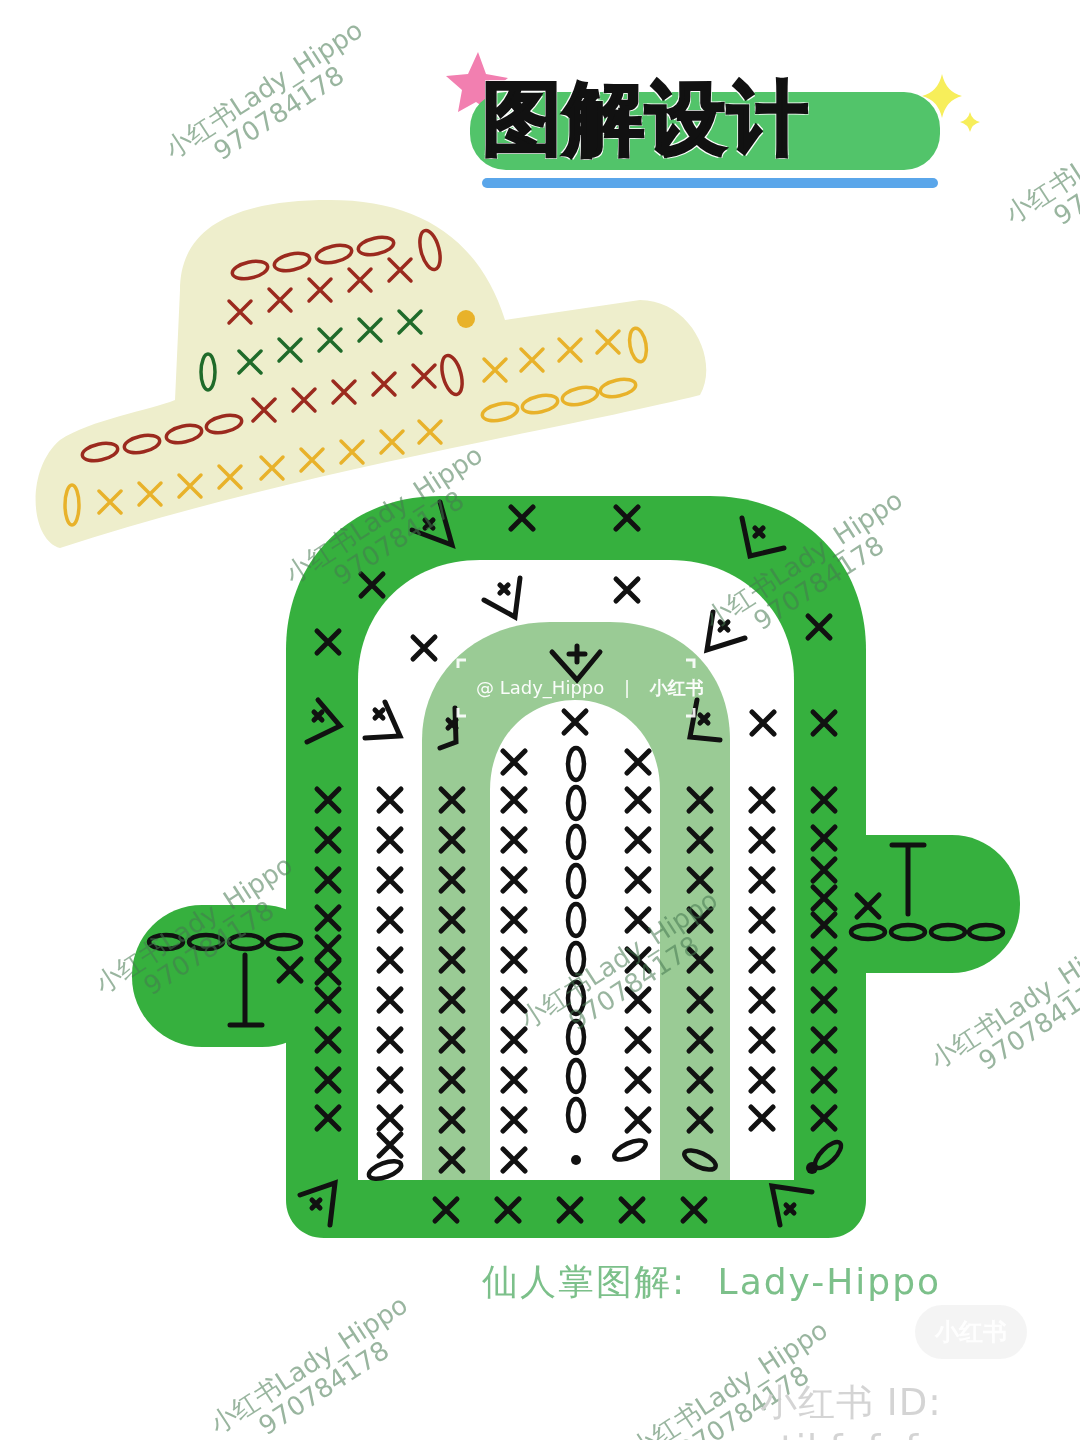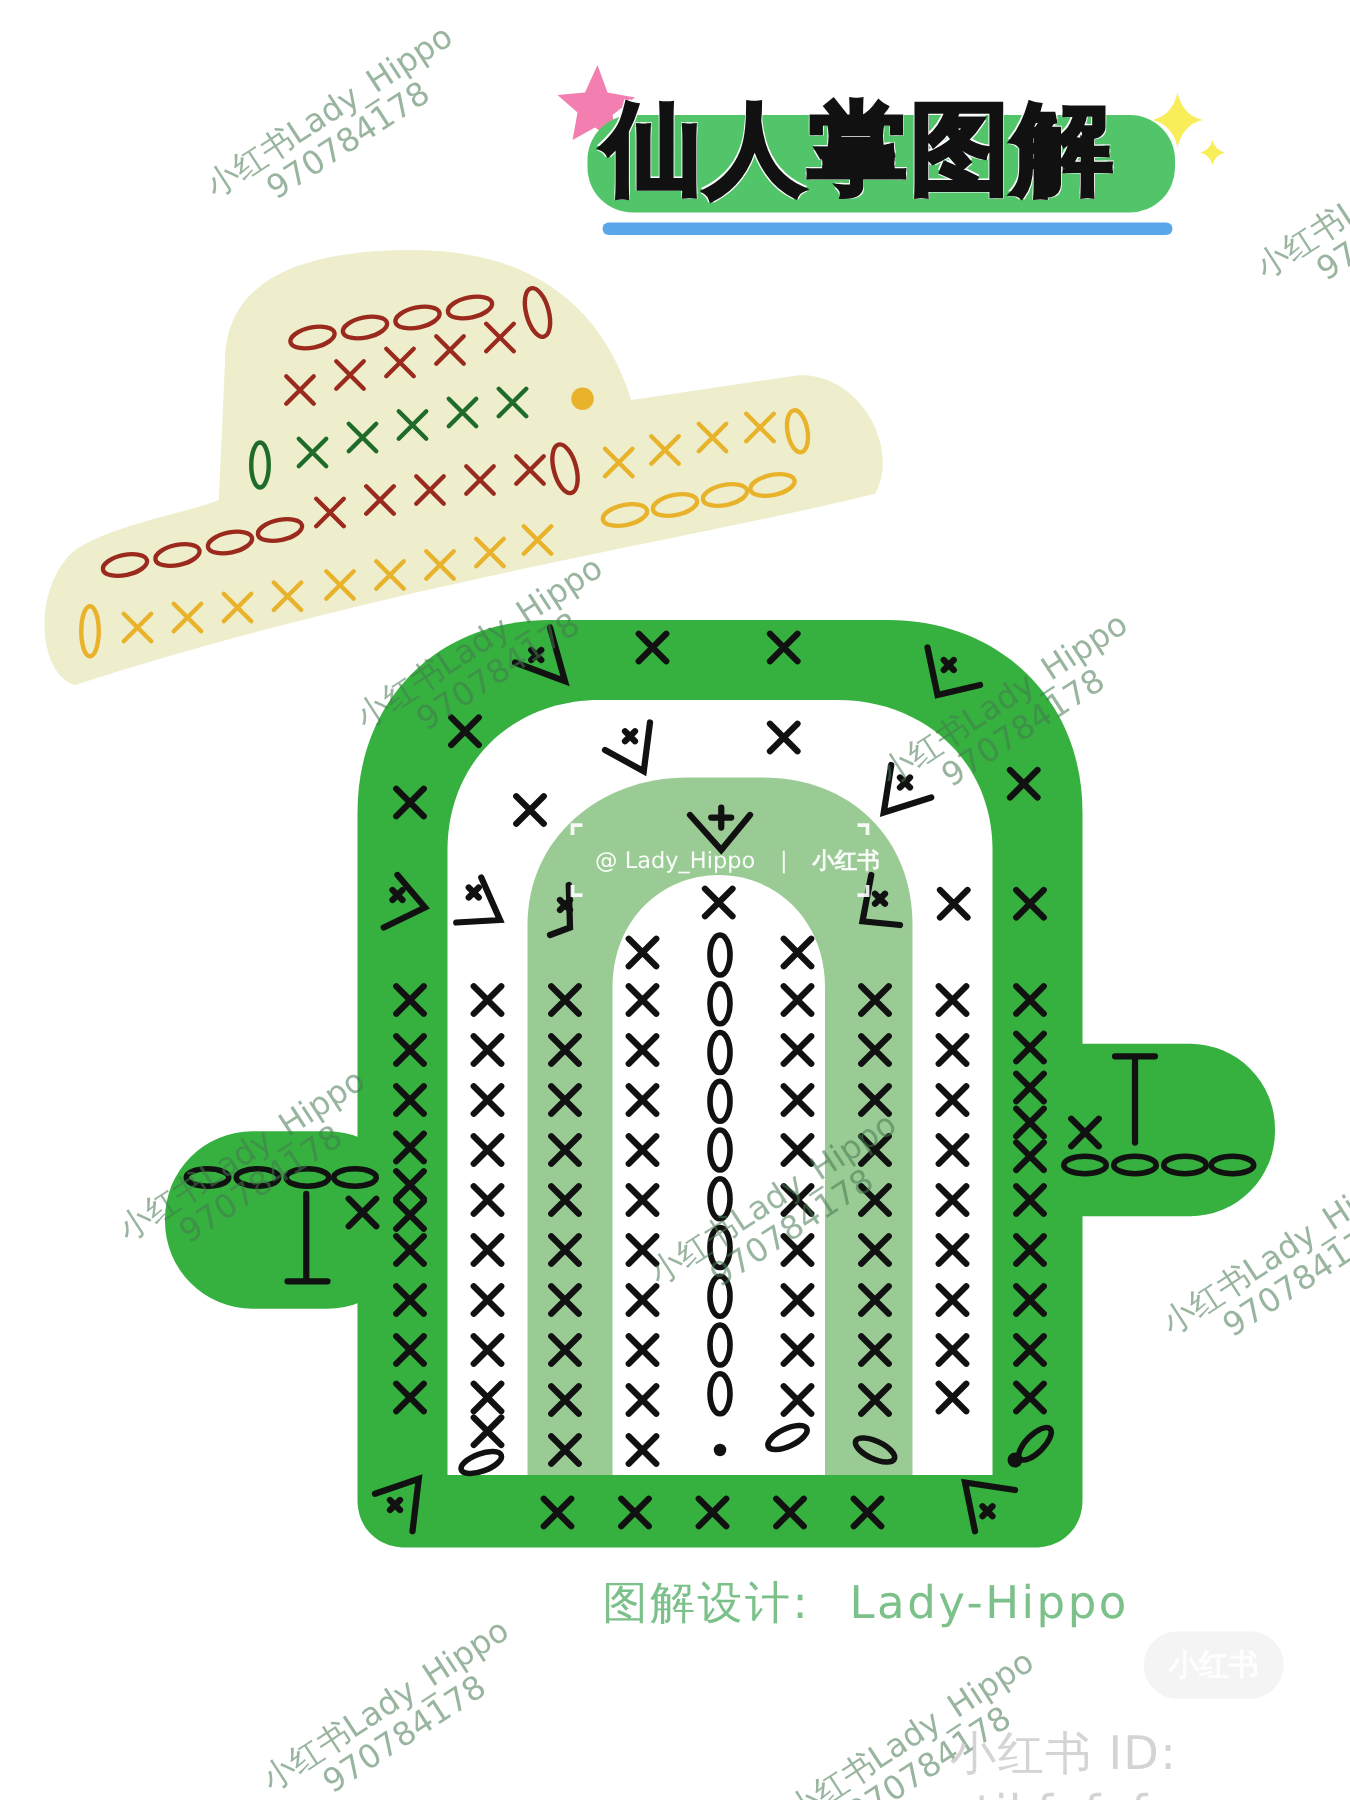--- a/index.html
+++ b/index.html
@@ -291,32 +291,32 @@
         <path d="M686,716 h8 v-8"></path>
     </g>
 
     <path d="M478,52 L486,74 L508,78 L490,92 L494,114 L476,102 L458,112 L462,90 L446,76 L468,74 Z" fill="#f27fb0"></path>
     <path d="M942,74 Q946,92 962,96 Q946,100 942,118 Q938,100 922,96 Q938,92 942,74 Z" fill="#f7ee5a"></path>
     <path d="M970,112 Q972,120 980,122 Q972,124 970,132 Q968,124 960,122 Q968,120 970,112 Z" fill="#f7ee5a"></path>
   </svg>
 
   <div class="title-wrap">
     <div class="title-pill"></div>
-    <div class="title-text">仙人掌图解</div>
+    <div class="title-text">图解设计</div>
   </div>
   <div class="title-underline"></div>
 
   <div class="overlay-tag">
     <span>@ Lady_Hippo</span>
     <span style="margin:0 14px">|</span>
     <b>小红书</b>
   </div>
 
   <div class="credit">
-    <span>图解设计:</span>
+    <span>仙人掌图解:</span>
     <span style="margin-left:18px">Lady-Hippo</span>
   </div>
 
   <div class="wm" style="left:160px;top:140px"><span>小红书Lady_Hippo</span><br><span>970784178</span></div>
   <div class="wm" style="left:280px;top:565px"><span>小红书Lady_Hippo</span><br><span>970784178</span></div>
   <div class="wm" style="left:700px;top:610px"><span>小红书Lady_Hippo</span><br><span>970784178</span></div>
   <div class="wm" style="left:90px;top:975px"><span>小红书Lady_Hippo</span><br><span>970784178</span></div>
   <div class="wm" style="left:515px;top:1010px"><span>小红书Lady_Hippo</span><br><span>970784178</span></div>
   <div class="wm" style="left:925px;top:1050px"><span>小红书Lady_Hippo</span><br><span>970784178</span></div>
   <div class="wm" style="left:205px;top:1415px"><span>小红书Lady_Hippo</span><br><span>970784178</span></div>

